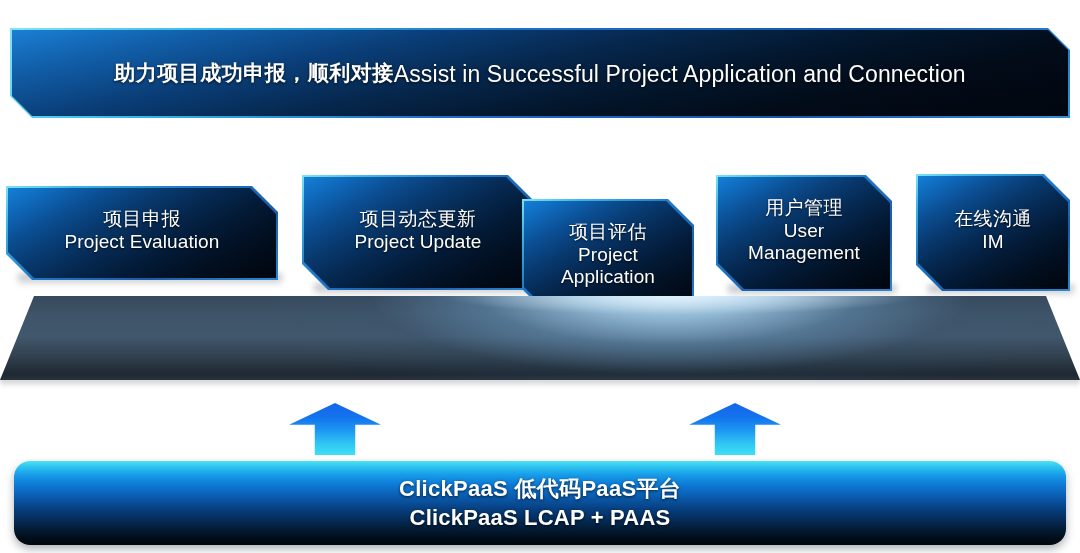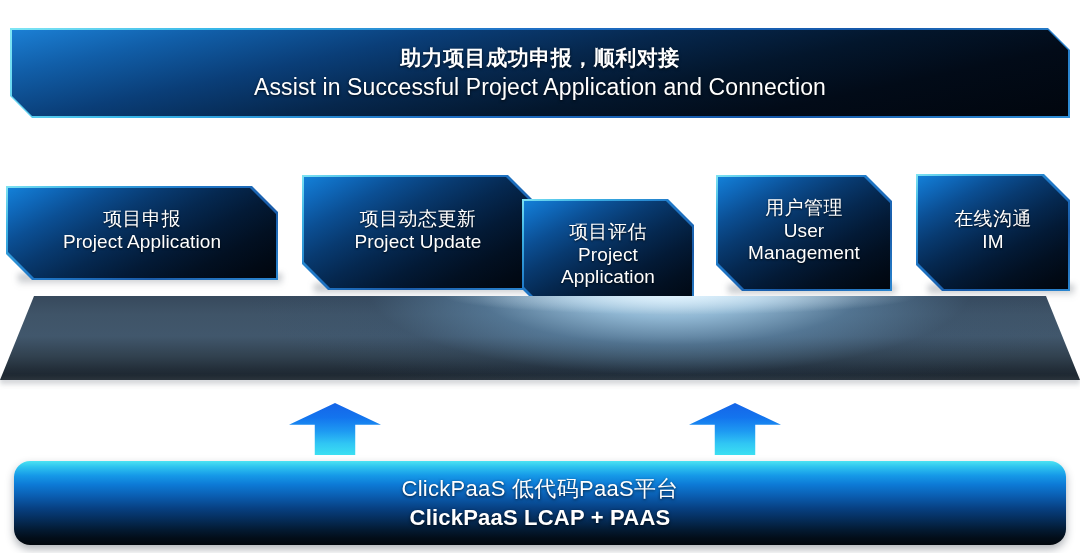--- a/index.html
+++ b/index.html
@@ -33,21 +33,21 @@
   }
   .banner .edge{
     position:absolute;inset:-2px;
     background:linear-gradient(135deg,#7fe6f5 0%, #37b6e8 18%, #1f6fc4 45%, #1557a8 75%, #2f8fd8 100%);
     -webkit-clip-path:polygon(0 0, calc(100% - 22px) 0, 100% 22px, 100% 100%, 22px 100%, 0 calc(100% - 22px));
     clip-path:polygon(0 0, calc(100% - 22px) 0, 100% 22px, 100% 100%, 22px 100%, 0 calc(100% - 22px));
     z-index:-1;
   }
   .banner .txt{
     position:absolute;inset:0;
-    display:flex;flex-direction:column;
+    display:flex;flex-direction:row;
     align-items:center;justify-content:center;
     color:#ffffff;text-align:right;line-height:1.22;
     text-shadow:0 1px 3px rgba(0,0,0,.75);
   }
   .banner .l1{font-size:21px;font-weight:bold;letter-spacing:.5px;}
   .banner .l2{font-size:23px;font-weight:normal;letter-spacing:.1px;margin-top:3px;}
 
   
   .platform{
     position:absolute;left:0;top:296px;width:1080px;height:84px;
@@ -158,21 +158,21 @@
       #01070d 100%);
     box-shadow:0 4px 9px rgba(40,50,62,.38);
   }
   .bottombar .btxt{
     position:absolute;inset:0;
     display:flex;flex-direction:column;
     align-items:center;justify-content:center;
     color:#fff;text-align:center;line-height:1.24;
     text-shadow:0 1px 3px rgba(0,0,0,.7);
   }
-  .bottombar .b1{font-size:22px;font-weight:normal;letter-spacing:.3px;}
+  .bottombar .b1{font-size:22px;font-weight:bold;letter-spacing:.3px;}
   .bottombar .b2{font-size:22px;font-weight:bold;letter-spacing:.2px;margin-top:2px;}
 </style>
 </head>
 <body>
 
 <div id="stage">
 
   <div class="banner">
     <div class="edge"></div>
     <div class="face"></div>
@@ -181,21 +181,21 @@
       <div class="l2">Assist in Successful Project Application and Connection</div>
     </div>
   </div>
 
   <div class="card" style="left:8px;top:188px;width:268px;height:90px;">
     <div class="cshadow"></div>
     <div class="cedge"></div>
     <div class="cface"></div>
     <div class="ctxt">
       <div class="cn">项目申报</div>
-      <div class="en">Project Application</div>
+      <div class="en">Project Evaluation</div>
     </div>
   </div>
 
   <div class="card" style="left:304px;top:177px;width:196px;height:111px;padding-left:32px;">
     <div class="cshadow"></div>
     <div class="cedge"></div>
     <div class="cface"></div>
     <div class="ctxt">
       <div class="cn">项目动态更新</div>
       <div class="en">Project Update</div>

